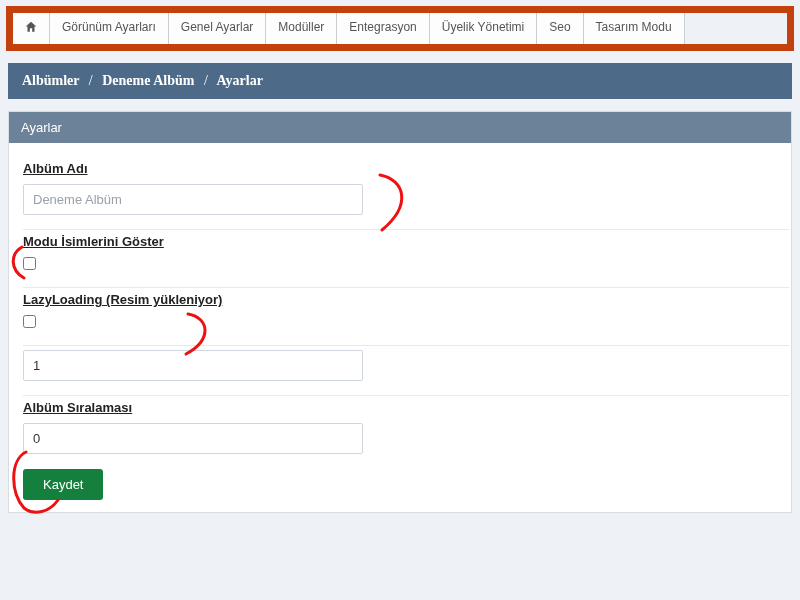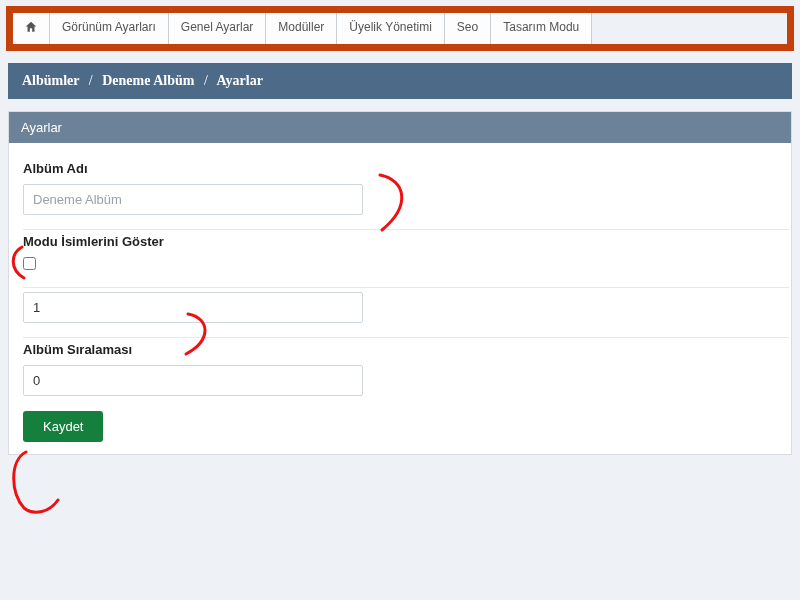--- a/index.html
+++ b/index.html
@@ -52,20 +52,21 @@
     background: #fff;
   }
   .panel-header {
     background: #6b8299;
     color: #fff;
     padding: 8px 12px;
     font-size: 13px;
   }
   .panel-body {
     padding: 14px 2px 12px 14px;
+    text-decoration: underline;
   }
   .field-group {
     padding: 4px 0 14px 0;
     border-bottom: 1px solid #e6e9ed;
   }
   .field-group:last-of-type { border-bottom: none; padding-bottom: 10px;}
   .field-label {
     font-weight: 600;
     color: #222;
     font-size: 13px;
@@ -111,20 +112,21 @@
   <div class="nav-item home">
     <span>
       <svg viewBox="0 0 24 24">
           <path d="M12 3l9 8h-3v9h-4v-6H10v6H6v-9H3z"></path>
         </svg>
     </span>
   </div>
   <div class="nav-item">Görünüm Ayarları</div>
   <div class="nav-item">Genel Ayarlar</div>
   <div class="nav-item">Modüller</div>
+  <div class="nav-item">Entegrasyon</div>
   <div class="nav-item">Üyelik Yönetimi</div>
   <div class="nav-item">Seo</div>
   <div class="nav-item">Tasarım Modu</div>
 </div>
 
 <div class="breadcrumb-bar">
   <span class="crumb">Albümler</span>
   <span class="sep">/</span>
   <span class="crumb">Deneme Albüm</span>
   <span class="sep">/</span>
@@ -138,20 +140,24 @@
     <div class="field-group">
       <label class="field-label">Albüm Adı</label>
       <input type="text" class="text-input" value="Deneme Albüm" style="">
     </div>
 
     <div class="field-group">
       <label class="field-label">Modu İsimlerini Göster</label>
       <input type="checkbox" class="checkbox" style="">
     </div>
 
+    <div class="field-group">
+      <label class="field-label">LazyLoading (Resim yükleniyor)</label>
+      <input type="checkbox" class="checkbox" style="">
+    </div>
 
     <div class="field-group">
       <input type="text" class="text-input dark" value="1" style="">
     </div>
 
     <div class="field-group">
       <label class="field-label">Albüm Sıralaması</label>
       <input type="text" class="text-input dark" value="0" style="">
     </div>
 

